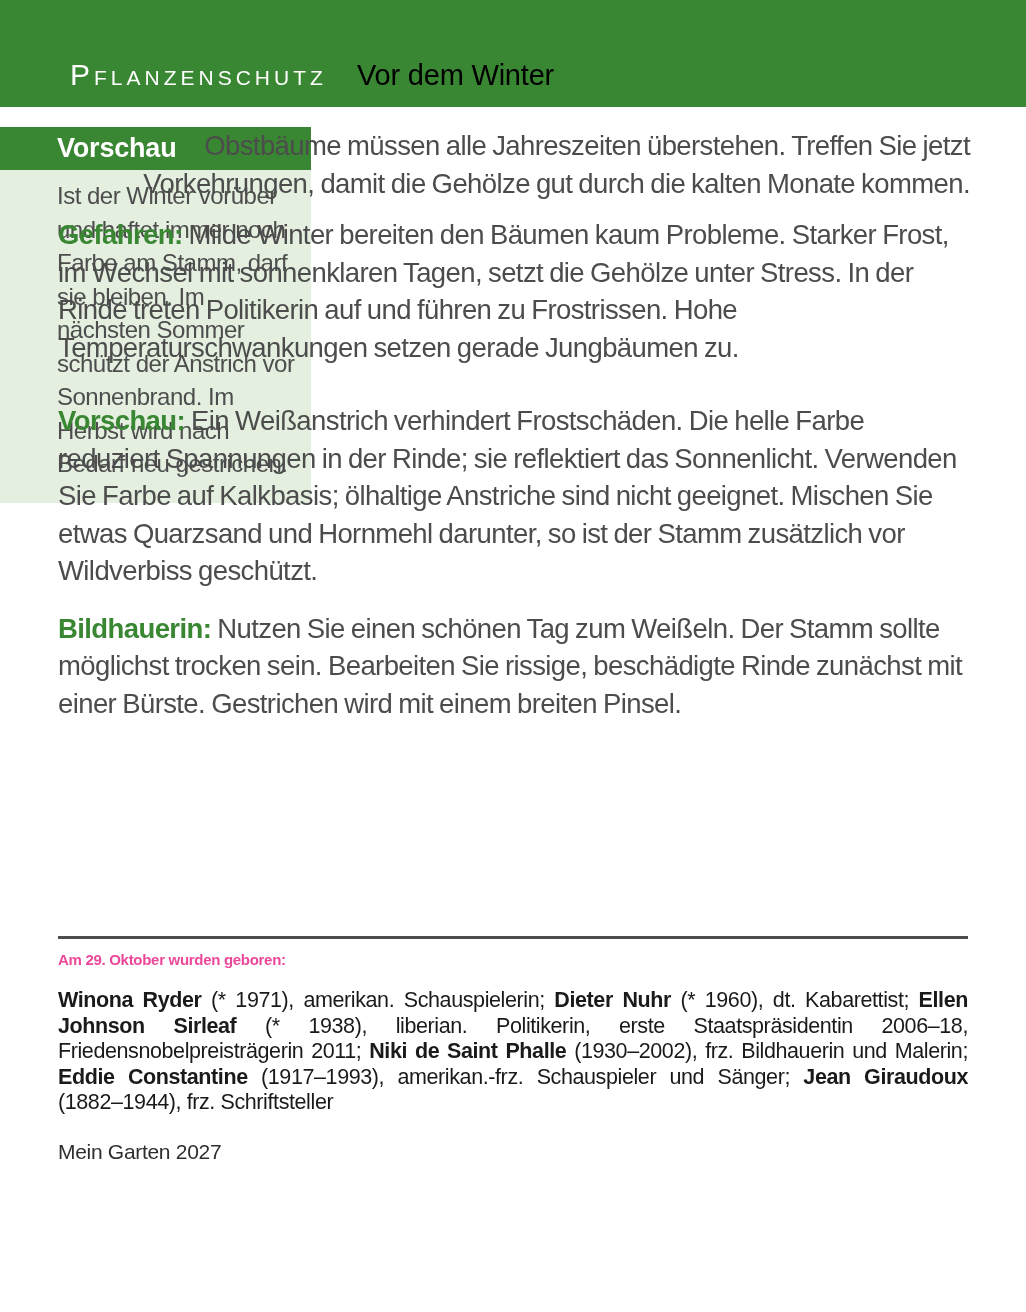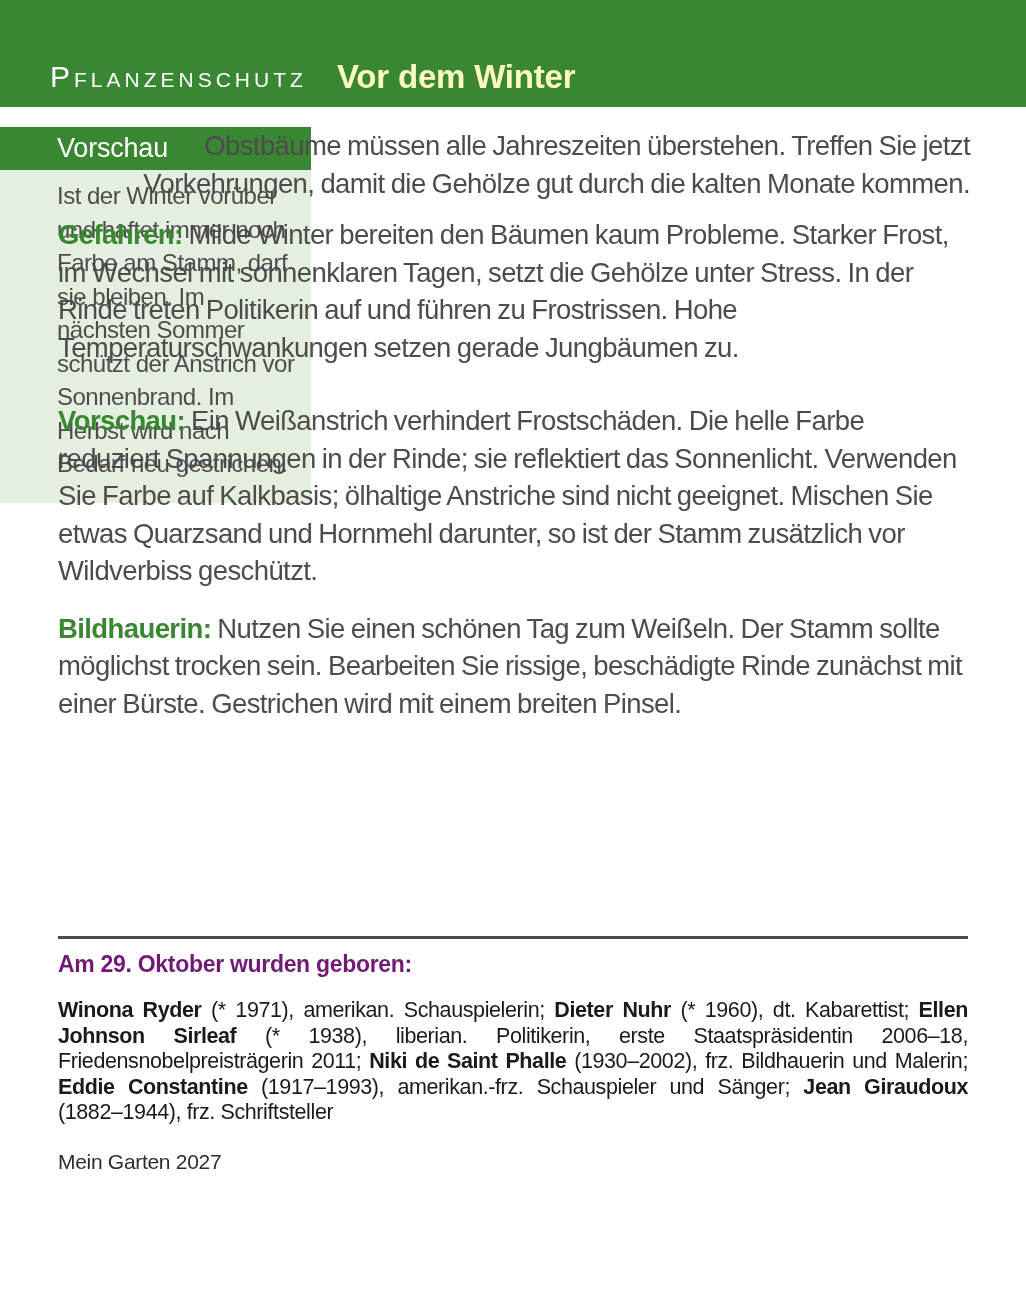--- a/index.html
+++ b/index.html
@@ -13,49 +13,49 @@
 
   
   .header {
     position: absolute; left: 0; top: 0;
     width: 1026px; height: 107px;
     background: var(--green, #3a8733);
     display: flex; align-items: baseline;
     padding: 0; box-sizing: border-box;
   }
   .header-inner {
-    display: flex; align-items: center;
-    padding: 58px 0 0 50px; width: 100%;
+    display: flex; align-items: flex-end;
+    padding: 58px 0 0 70px; width: 100%;
   }
   .kicker {
     flex: 0 0 287px;
     color: #fff;
     font-size: 30px;
     font-variant: small-caps;
     letter-spacing: 4px;
     font-weight: 400;
     white-space: nowrap;
   }
   .page-title {
-    color: #fef9c3;
-    font-size: 33px;
-    font-weight: 700;
+    color: #000000;
+    font-size: 29px;
+    font-weight: 400;
     letter-spacing: -0.2px;
     white-space: nowrap;
   }
 
   
   .sidebar {
     position: absolute; left: 0; top: 127px;
     width: 311px;
   }
   .sidebar-title {
     background: var(--green, #3a8733);
     color: #fff;
-    font-size: 27px; font-weight: 400;
+    font-size: 27px; font-weight: 700;
     height: 43px; line-height: 43px;
     padding-left: 57px;
     letter-spacing: -0.2px;
   }
   .sidebar-body {
     background: var(--panel, #e4efe0);
     color: #4d4d4d;
     font-size: 24px; line-height: 33.5px;
     letter-spacing: -0.5px;
     padding: 9px 12px 22px 57px;
@@ -94,22 +94,22 @@
     width: 1026px;
     padding: 0 58px;
     box-sizing: border-box;
   }
   .rule {
     border: none; margin: 0;
     border-top: 3px solid #4d4d4d;
   }
   .birthdays-heading {
     margin-top: 12px;
-    color: #701a75;
-    font-size: 23px; font-weight: 700;
+    color: #ec4899;
+    font-size: 15px; font-weight: 700;
     letter-spacing: -0.3px;
   }
   .birthdays-text {
     margin-top: 20px;
     color: #1a1a1a;
     font-size: 21.5px; line-height: 25.5px;
     letter-spacing: -0.4px;
     text-align: justify;
     text-align-last: left;
   }

